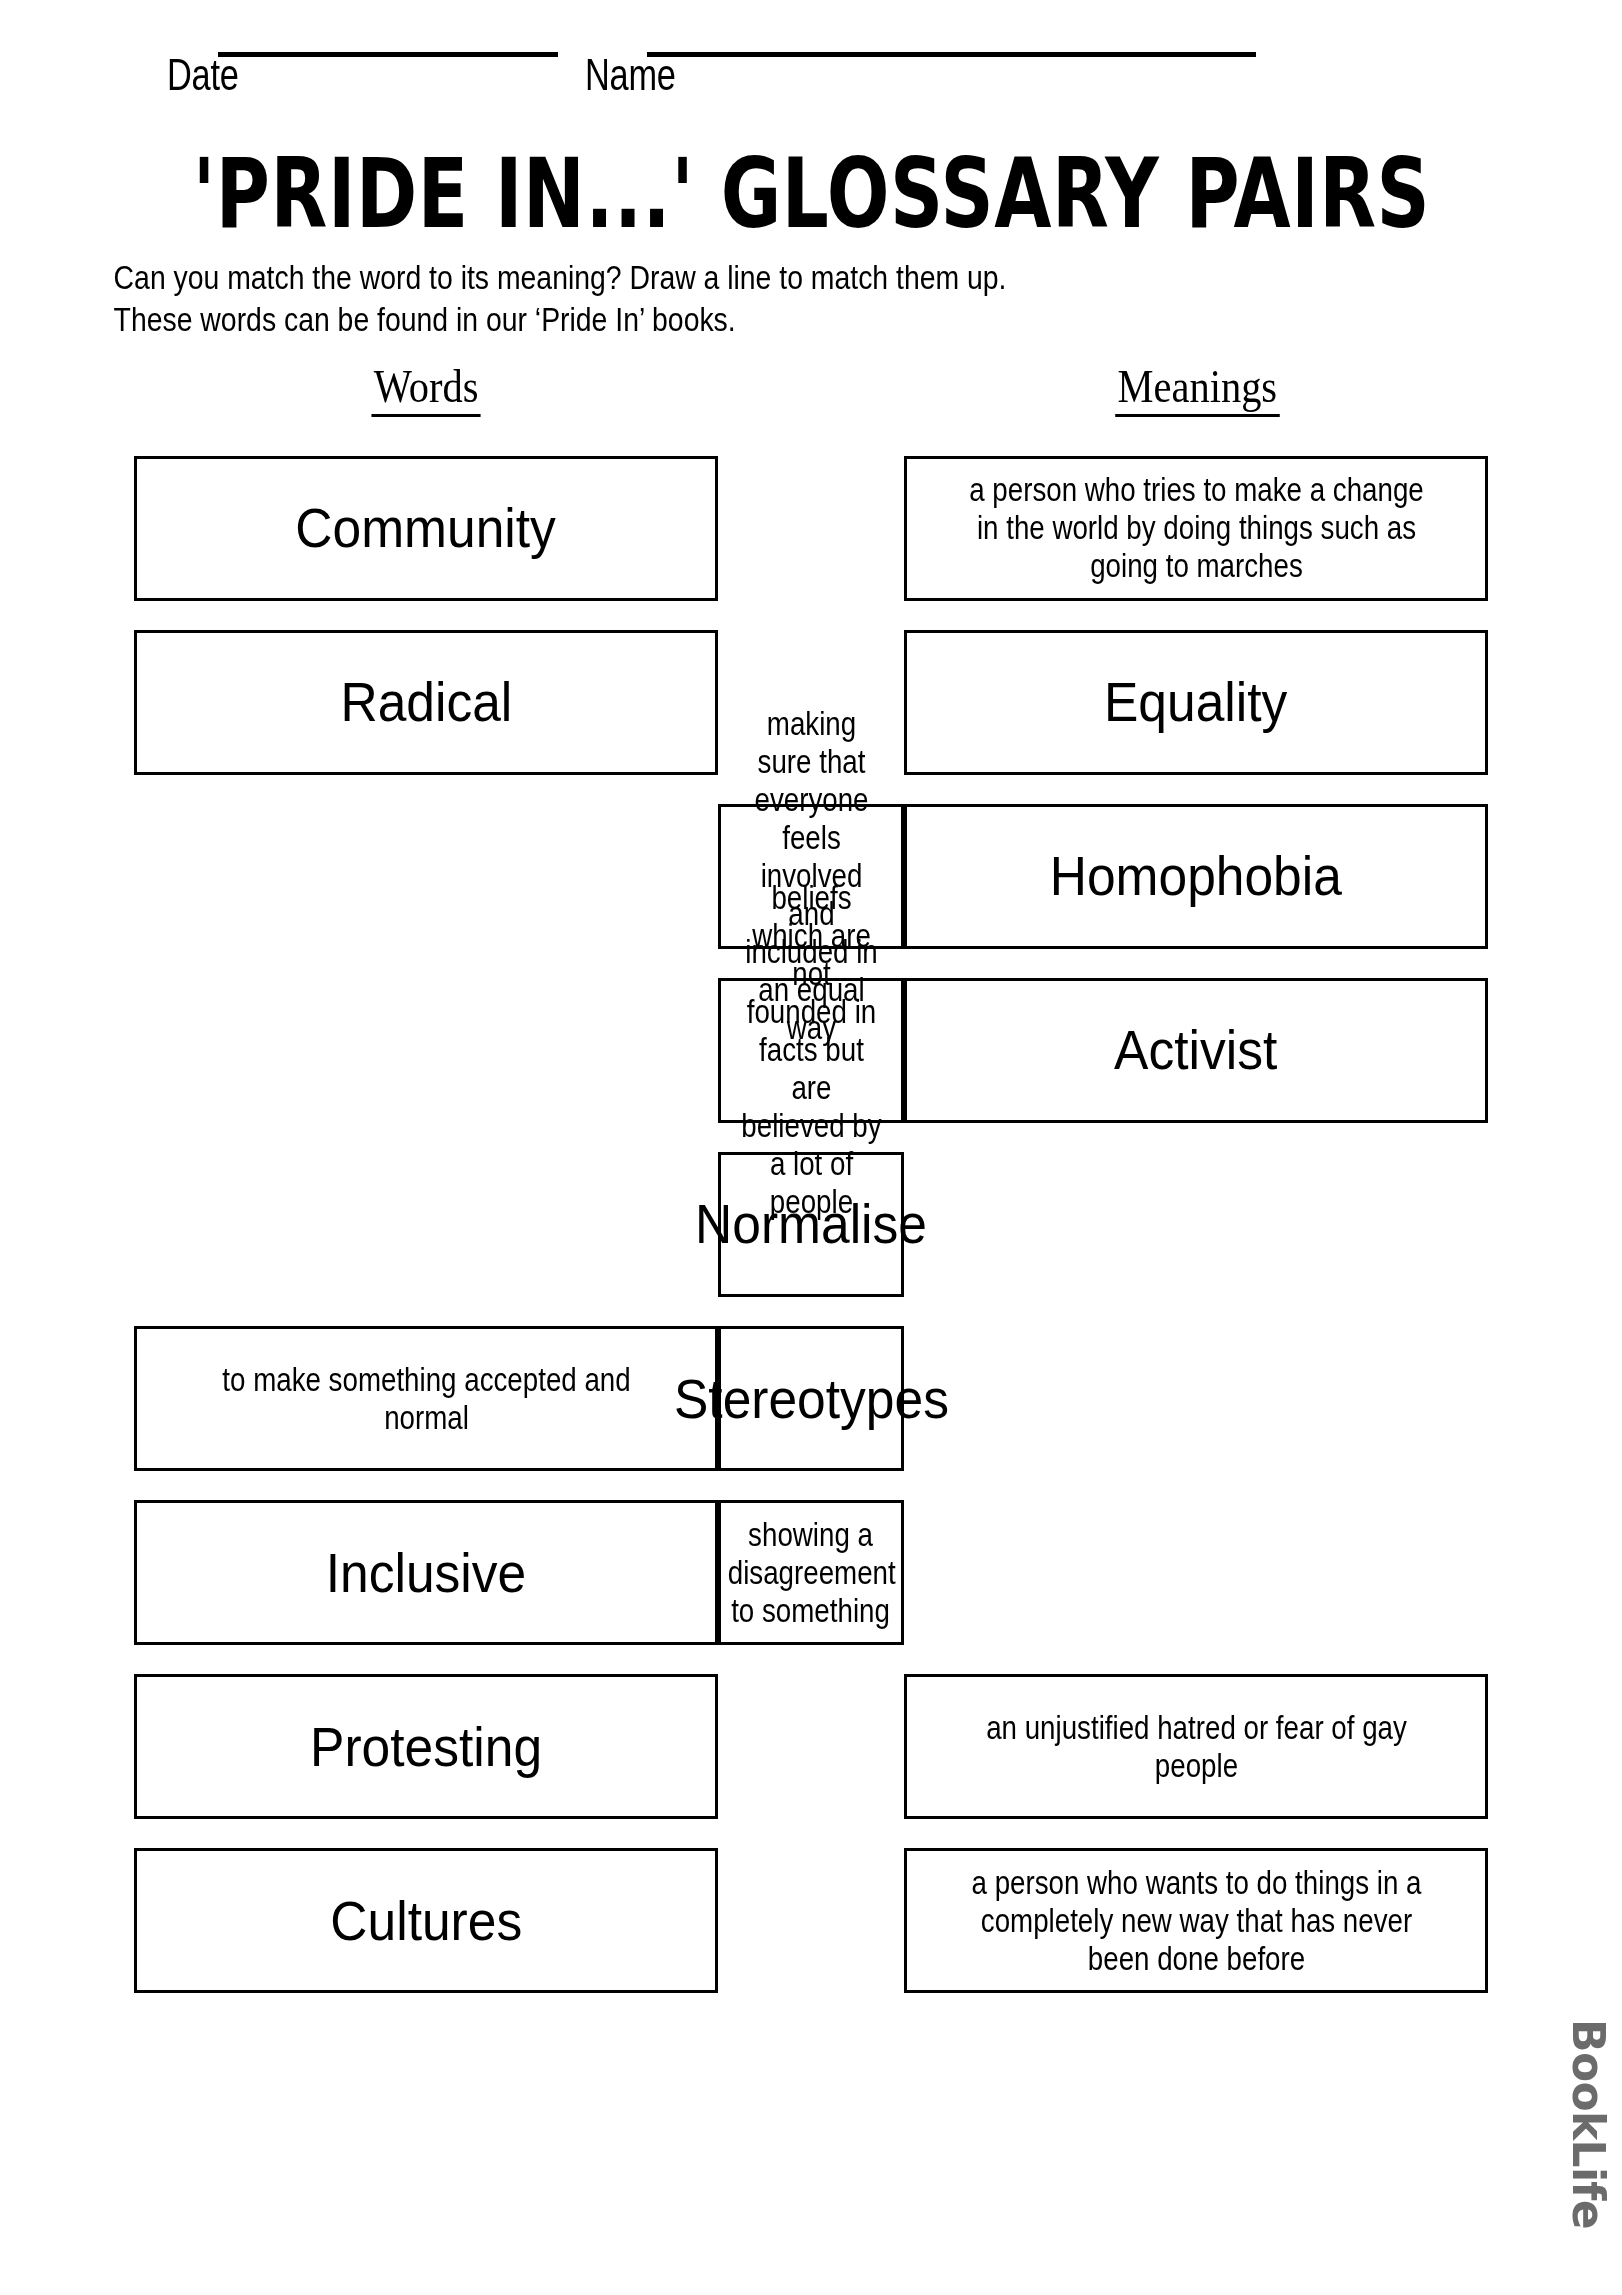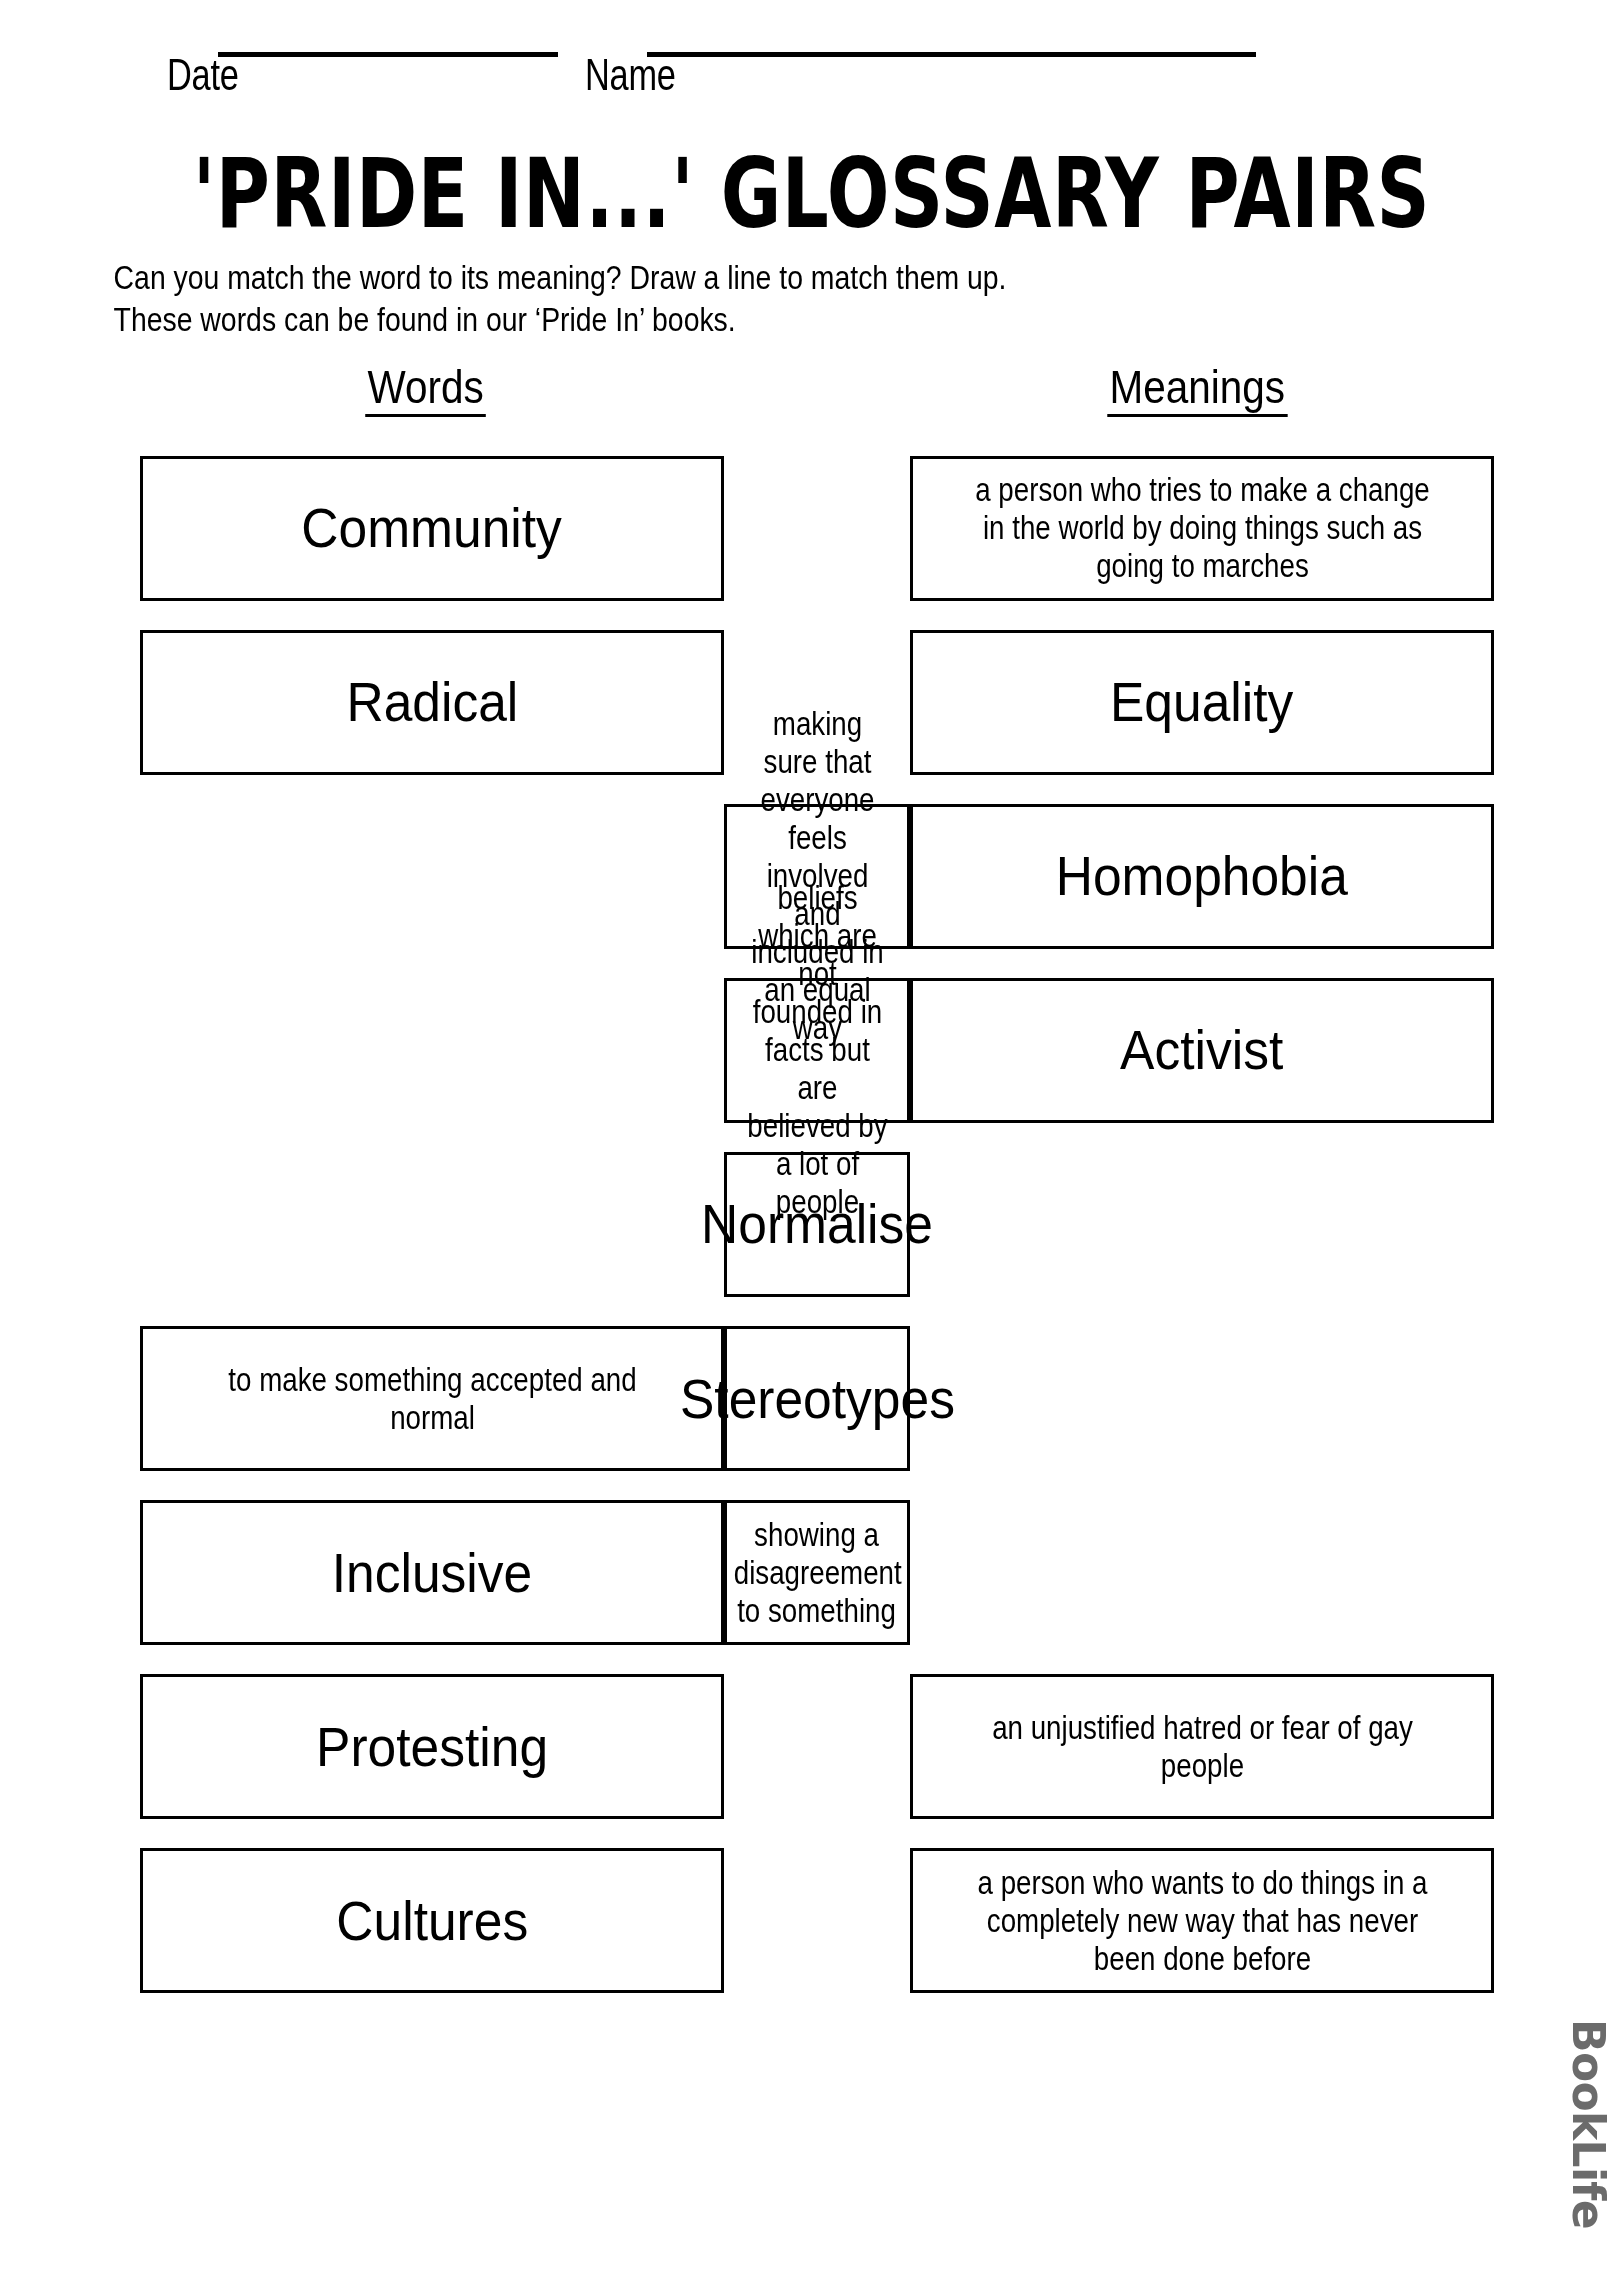--- a/index.html
+++ b/index.html
@@ -72,39 +72,39 @@
   }
   .subtitle span {
     display: block;
     transform: scaleX(0.86);
   }
 
   
   .col-head {
     position: absolute;
     top: 361px;
-    font-family: Liberation Sans, sans-serif;
+    font-family: Liberation Serif, serif;
     font-size: 46px;
     line-height: 52px;
     text-align: center;
   }
   .col-head span {
     display: inline-block;
     border-bottom: 3.3px solid #000;
     padding: 0 2.6px 1.3px 2.6px;
     transform: scaleX(0.88);
   }
   .col-head.words    { left: 134px;  width: 584px; }
   .col-head.meanings { left: 905px; width: 584px; }
 
   
   .grid {
     position: absolute;
     top: 441px;
-    left: 140px;
+    left: 134px;
     width: 1355px;
     height: 1741px;
     display: grid;
     grid-template-columns: 584px 186px 584px;
     grid-template-rows: repeat(10, 1fr);
     row-gap: 0;
   }
   .cell {
     display: flex;
     align-items: center;

